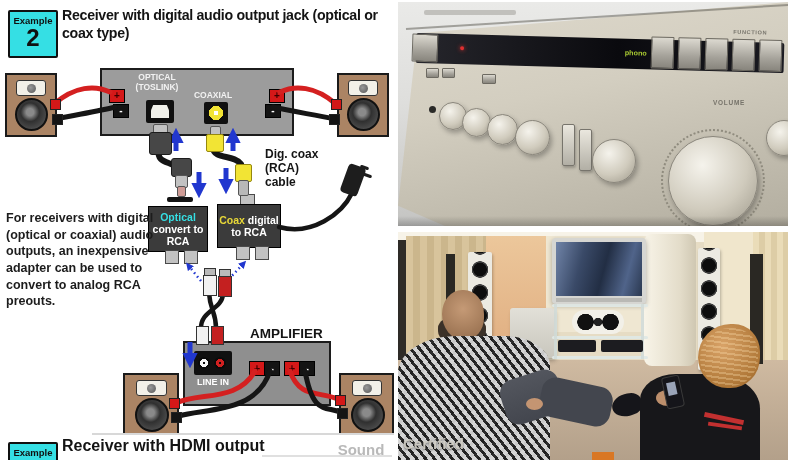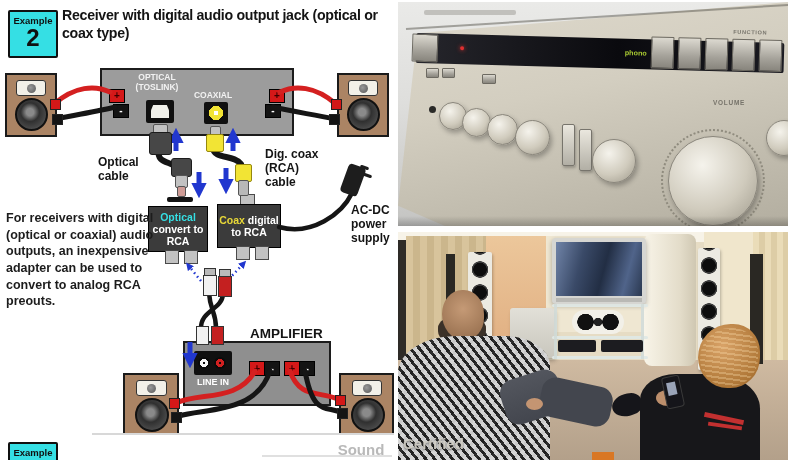--- a/index.html
+++ b/index.html
@@ -132,23 +132,21 @@
         <line x1="201" y1="281" x2="188" y2="265" stroke-width="2.5" stroke-dasharray="1.5 3.2" marker-end="url(#ah)"></line>
         <line x1="229" y1="279" x2="244" y2="263" stroke-width="2.5" stroke-dasharray="1.5 3.2" marker-end="url(#ah)"></line>
       </g>
     </svg>
 
     <div class="conn" style="left:153px;top:124px;width:13px;height:8px;background:#c2c2c2;border:1px solid #555;"></div>
     <div class="conn" style="left:149px;top:132px;width:21px;height:21px;background:#474747;border:1px solid #1c1c1c;border-radius:3px;"></div>
     <div class="conn" style="left:210px;top:126px;width:9px;height:8px;background:#c2c2c2;border:1px solid #555;"></div>
     <div class="conn" style="left:206px;top:134px;width:16px;height:16px;background:#f2e434;border:1px solid #96880e;"></div>
 
-    <div class="abs lbl" style="left:98px;top:155px;width:56px;">Optical cable</div>
     <div class="abs lbl" style="left:265px;top:147px;width:64px;">Dig. coax (RCA) cable</div>
-    <div class="abs lbl" style="left:351px;top:203px;width:42px;">AC-DC power supply</div>
 
     <div class="conn" style="left:171px;top:158px;width:19px;height:17px;background:#474747;border:1px solid #1c1c1c;border-radius:3px;"></div>
     <div class="conn" style="left:175px;top:175px;width:11px;height:11px;background:#c2c2c2;border:1px solid #555;"></div>
     <div class="conn" style="left:177px;top:186px;width:7px;height:9px;background:#cf9c96;border:1px solid #555;"></div>
     <div class="conn" style="left:167px;top:197px;width:26px;height:5px;background:#141414;"></div>
     <div class="conn" style="left:235px;top:164px;width:15px;height:16px;background:#f2e434;border:1px solid #96880e;"></div>
     <div class="conn" style="left:238px;top:180px;width:9px;height:14px;background:#b8b8b8;border:1px solid #555;"></div>
     <div class="rca-jack" style="left:240px;top:194px;width:13px;height:10px;"></div>
 
     <div class="abs adapter" style="left:148px;top:206px;width:58px;height:44px;">
@@ -205,20 +203,21 @@
     </div>
     <div class="abs stub" style="left:169px;top:398px;width:9px;height:9px;background:#d41818;"></div>
     <div class="abs stub" style="left:171px;top:412px;width:9px;height:9px;background:#141414;"></div>
     <div class="abs stub" style="left:335px;top:395px;width:9px;height:9px;background:#d41818;"></div>
     <div class="abs stub" style="left:337px;top:408px;width:9px;height:9px;background:#141414;"></div>
 
     <div class="abs" style="left:92px;top:433px;width:302px;height:2px;background:#d8d8d8;z-index:8;"></div>
     <div class="abs badge" style="left:8px;top:442px;width:46px;height:20px;">
       <span class="b-word">Example</span>
     </div>
+    <div class="abs" style="left:62px;top:437px;font-size:16px;font-weight:700;z-index:8;">Receiver with HDMI output</div>
     <div class="abs" style="left:262px;top:455px;width:130px;height:2px;background:#e0e0e0;z-index:8;"></div>
     <div class="abs wm" style="left:330px;top:441px;width:62px;text-align:center;font-size:15px;color:#b9b9b9;">Sound</div>
   </section>
 
   <section class="abs photo photo-amp">
     <div class="amp-body"></div>
     <div class="abs" style="left:8px;top:26px;width:396px;height:2px;background:rgba(90,88,80,.5);transform:rotate(-3.6deg);transform-origin:left center;"></div>
     <div class="abs" style="left:26px;top:8px;width:92px;height:5px;background:rgba(120,118,110,.35);border-radius:2px;"></div>
 
     <div class="strip">

